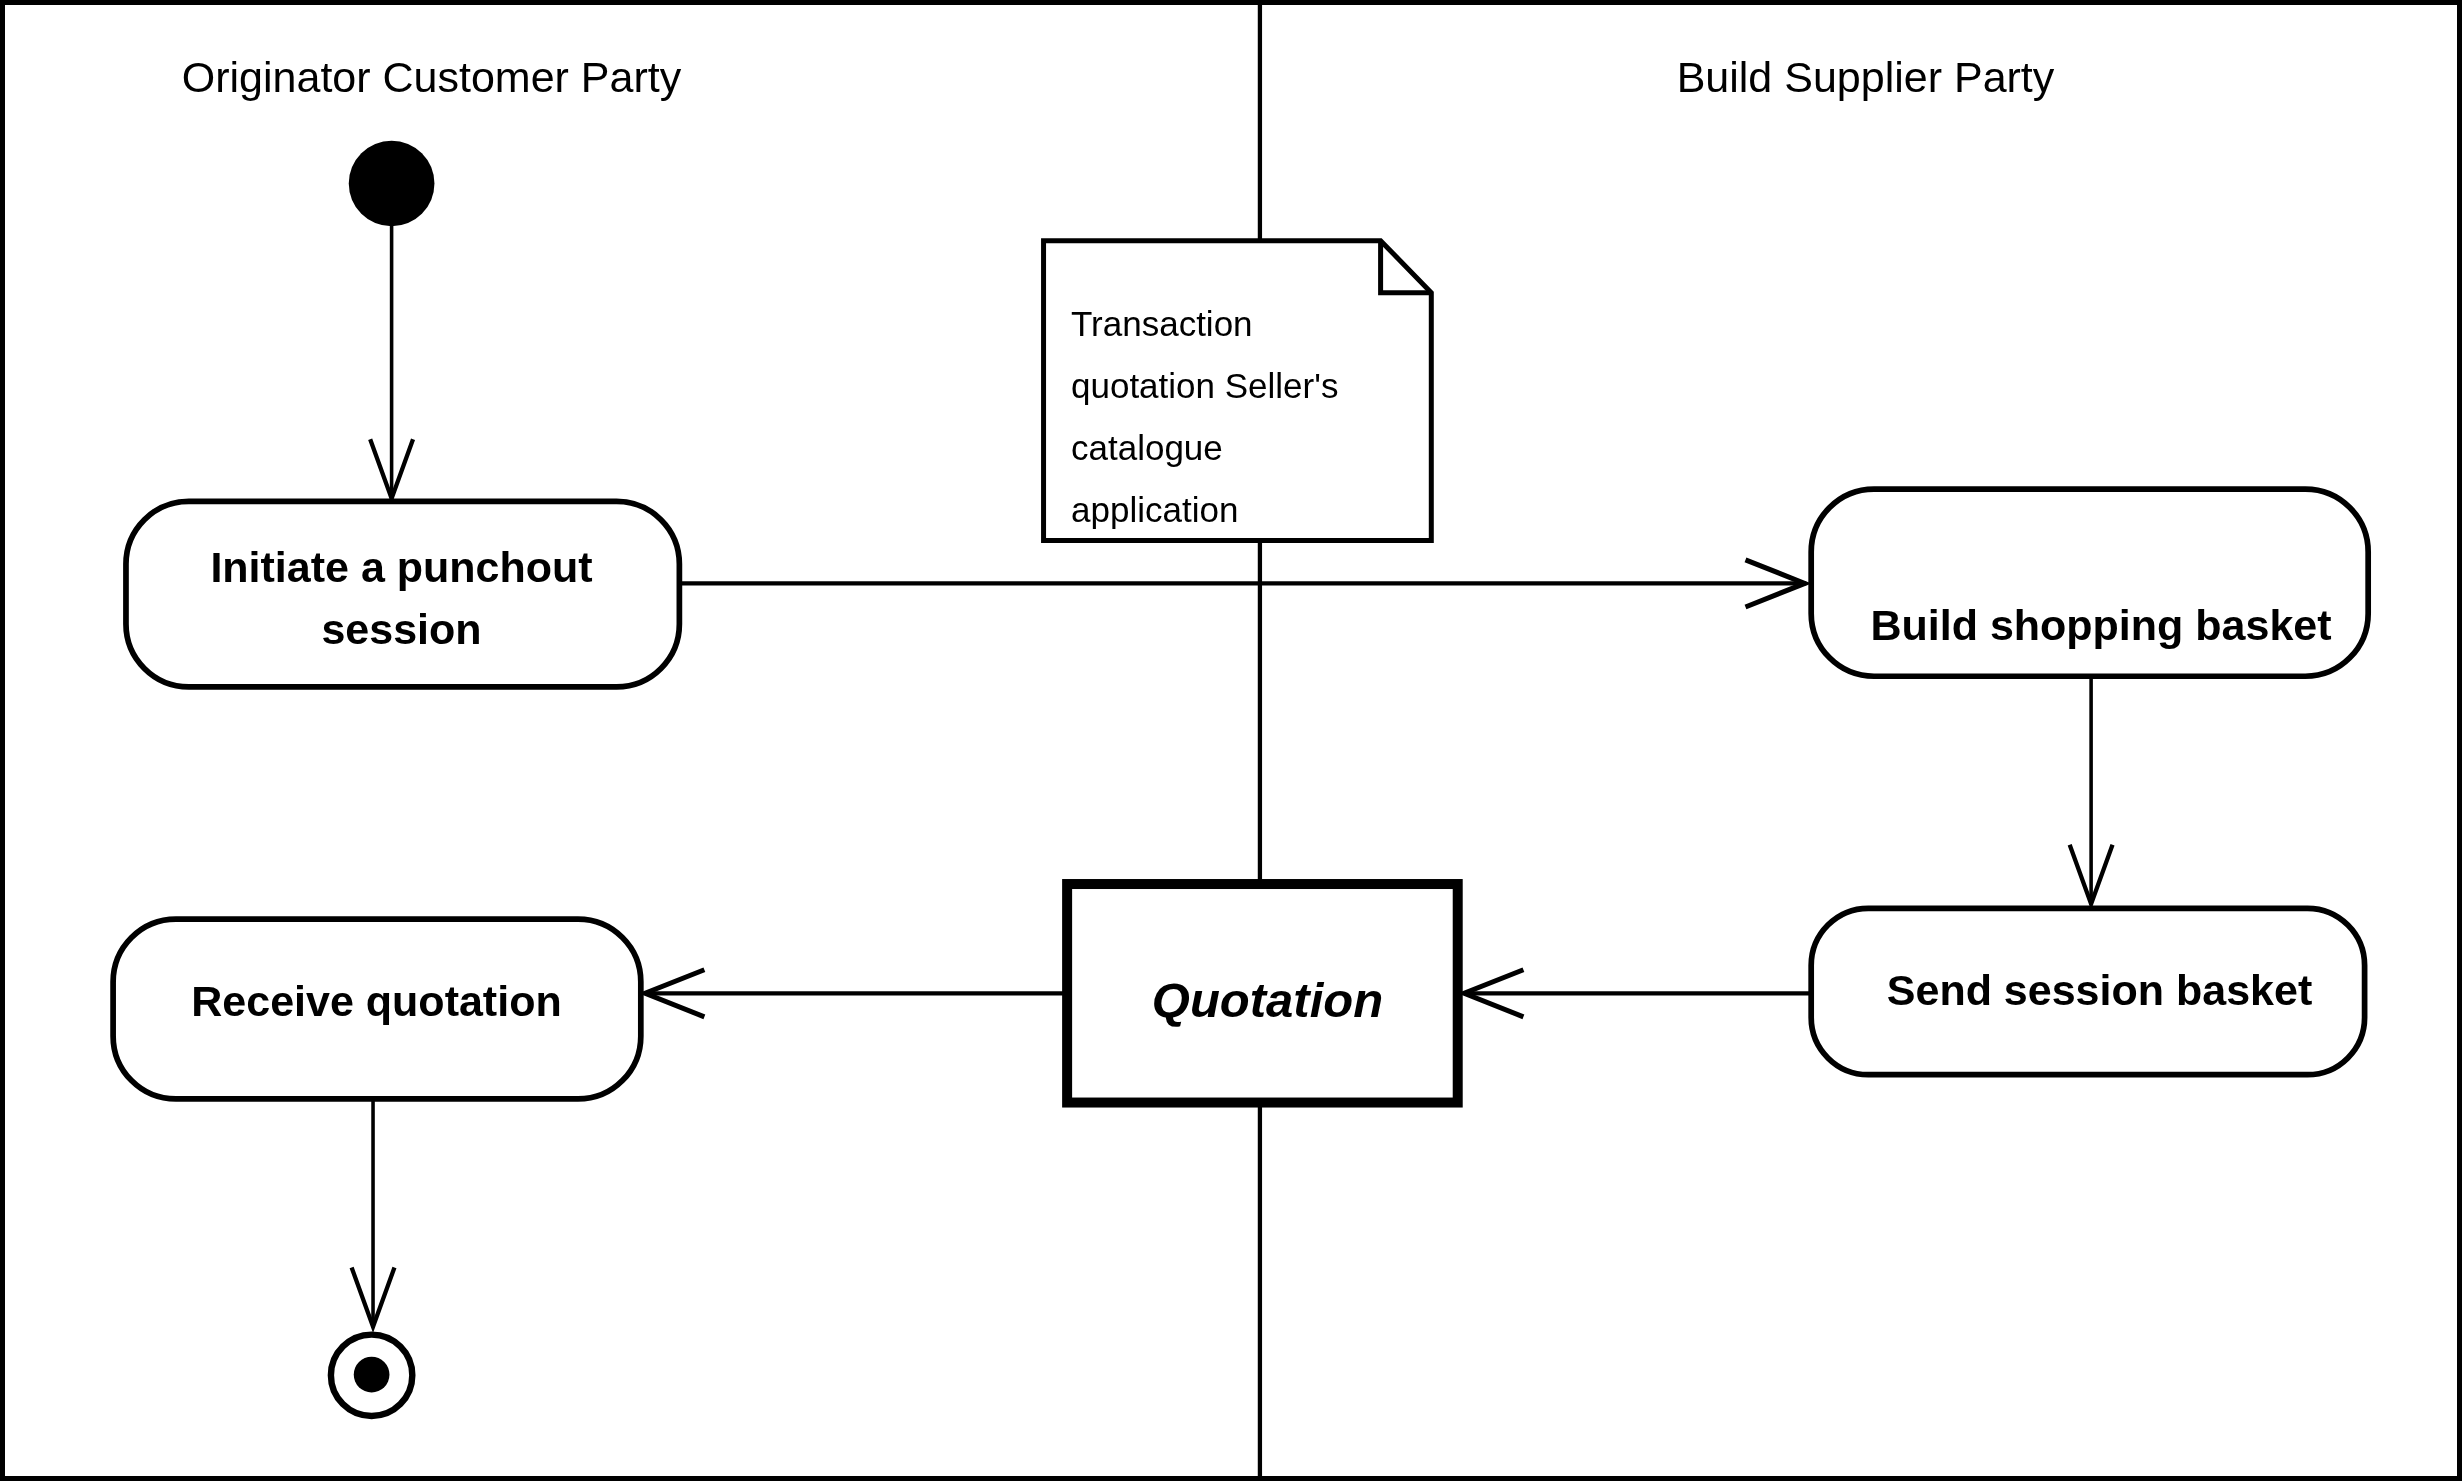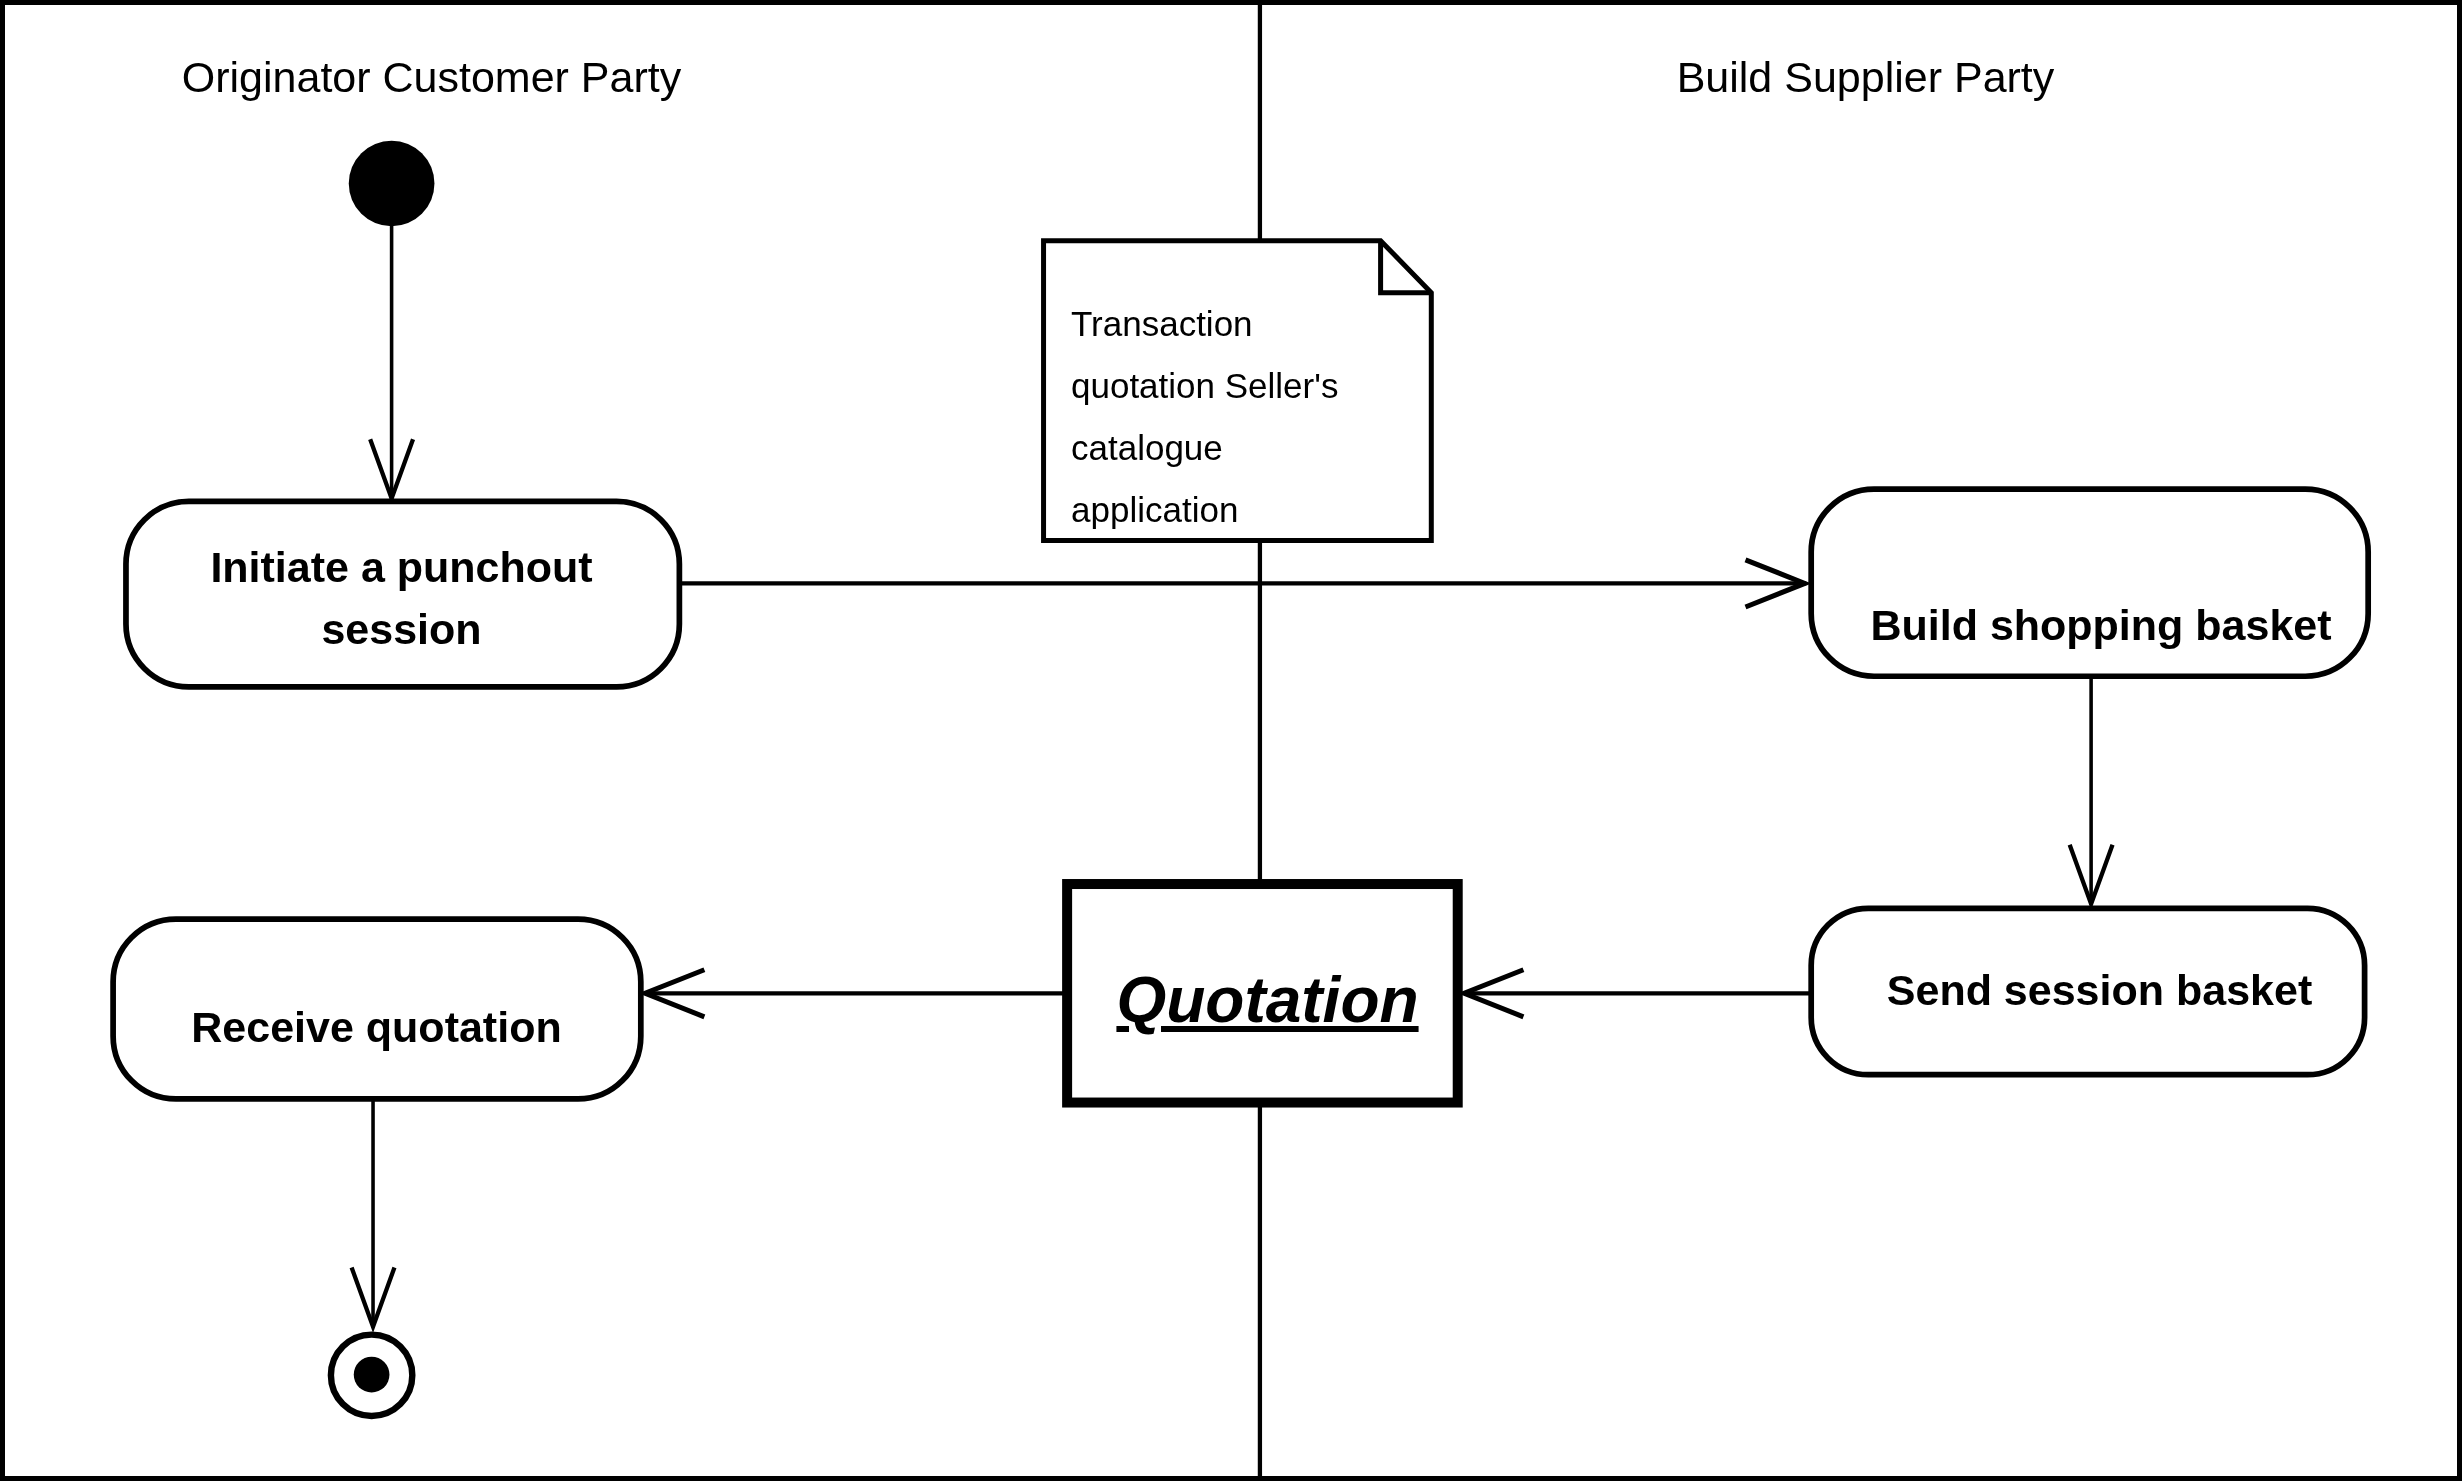--- a/index.html
+++ b/index.html
@@ -37,25 +37,24 @@
     font-size: 43px;
     font-weight: 400;
     line-height: 1.2;
   }
   .activity-label {
     font-size: 43px;
     font-weight: 700;
     line-height: 1.42;
   }
   .object-label {
-    font-size: 64px;
+    font-size: 49px;
     font-weight: 700;
     font-style: italic;
     line-height: 1.2;
-    text-decoration: underline;
   }
   .note-text {
     position: absolute;
     left: 1066px;
     top: 288px;
     width: 345px;
     color: #000000;
     font-size: 35px;
     font-weight: 400;
     line-height: 62px;
@@ -104,21 +103,21 @@
     <circle cx="509" cy="1919" r="57" fill="#ffffff" stroke="#000000" stroke-width="9"></circle>
     <circle cx="509" cy="1918" r="25" fill="#000000"></circle>
   </svg>
 
   <div class="label lane-title" style="left:139px; top:45px; width:575px; height:55px;">Originator Customer Party</div>
   <div class="label lane-title" style="left:1573px; top:45px; width:575px; height:55px;">Build Supplier Party</div>
 
   <div class="label activity-label" style="left:152px; top:500px; width:489px; height:187px;">Initiate a punchout session</div>
   <div class="label activity-label" style="left:1823px; top:487px; width:546px; height:188px;margin-top:40px;">Build shopping basket</div>
   <div class="label activity-label" style="left:1823px; top:902px; width:543px; height:168px;">Send session basket</div>
-  <div class="label activity-label" style="left:113px; top:913px; width:517px; height:167px;margin-top:26px;">Receive quotation</div>
+  <div class="label activity-label" style="left:113px; top:913px; width:517px; height:167px;">Receive quotation</div>
 
   <div class="label object-label" style="left:1066px; top:885px; width:393px; height:220px;">Quotation</div>
 
   <div class="note-text">
     <div>Transaction</div>
     <div>quotation Seller's</div>
     <div>catalogue</div>
     <div>application</div>
   </div>
 

